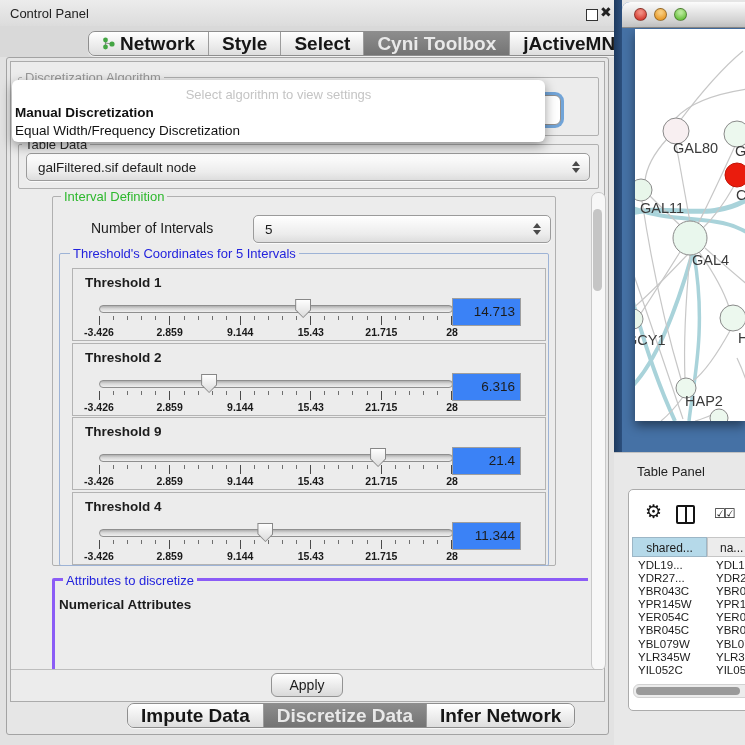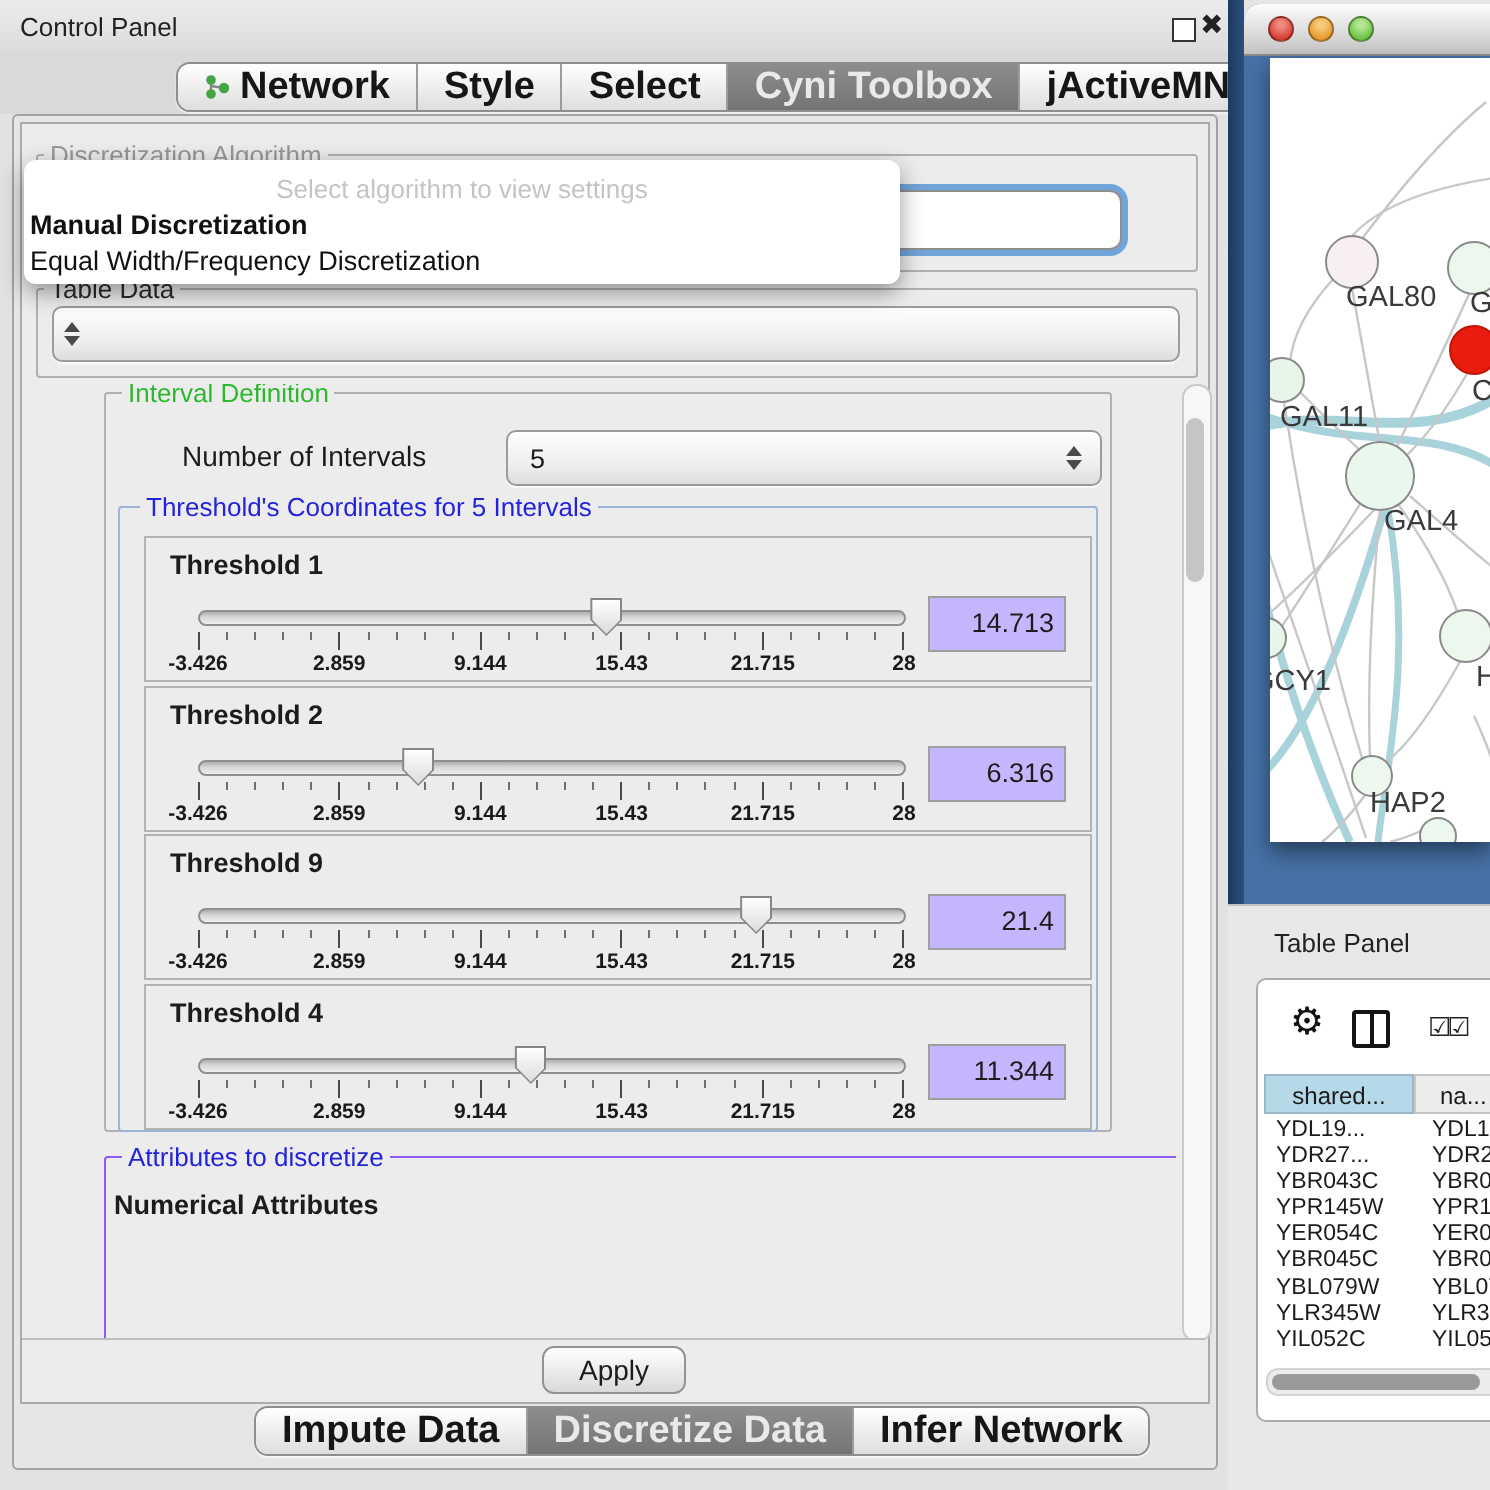--- a/index.html
+++ b/index.html
@@ -42,21 +42,21 @@
   .combo{border:1px solid #9b9b9b;border-radius:5px;background:linear-gradient(#ffffff,#ececec 70%,#dddddd);
          font-size:13.5px;display:flex;align-items:center;box-shadow:0 1px 1px rgba(255,255,255,.8);}
   .combo .val{flex:1;padding-left:11px;white-space:nowrap;overflow:hidden;}
   .stepper{width:18px;display:flex;flex-direction:column;align-items:center;gap:2px;margin-right:4px;}
   .stepper i{width:0;height:0;border-left:4px solid transparent;border-right:4px solid transparent;}
   .stepper .up{border-bottom:5px solid #4a4a4a;}
   .stepper .down{border-top:5px solid #4a4a4a;}
   #table-combo{left:26px;top:153px;width:562px;height:26px;}
 
   
-  #popup{left:12px;top:80px;width:438px;height:62px;background:#fff;border-radius:6px;z-index:50;
+  #popup{left:12px;top:80px;width:533px;height:62px;background:#fff;border-radius:6px;z-index:50;
          box-shadow:0 4px 12px rgba(0,0,0,.4);}
   #popup-placeholder{padding-top:6px;text-align:center;font-size:13px;color:#c4c4c4;line-height:18px;}
   .popup-item{padding-left:3px;font-size:13.5px;line-height:18px;color:#111;white-space:nowrap;}
   .popup-item.sel{font-weight:bold;}
 
   
   #viewport{left:16px;top:192px;width:572px;height:477px;overflow:hidden;}
   #main-scrollbar{left:591px;top:192px;width:13px;height:477px;background:#f7f7f7;border:1px solid #c9c9c9;border-radius:7px;}
   #main-scrollbar .thumb{position:absolute;left:1px;top:16px;width:9px;height:82px;background:#c5c5c5;border-radius:5px;}
 
@@ -73,24 +73,24 @@
   .track{position:absolute;left:26px;top:36px;width:352px;height:6px;border:1px solid #8f8f8f;border-radius:4px;
          background:linear-gradient(#aeaeae,#d8d8d8 45%,#efefef);}
   .thumb-sl{position:absolute;top:-7px;width:16px;height:19px;background:#878787;
             clip-path:polygon(0 0,100% 0,100% 58%,50% 100%,0 58%);}
   .thumb-sl::after{content:'';position:absolute;left:1px;top:1px;right:1px;bottom:1px;
             background:linear-gradient(#fefefe,#dcdcdc);clip-path:polygon(0 0,100% 0,100% 58%,50% 100%,0 58%);}
   .ticks{position:absolute;left:26px;top:47px;width:353px;height:10px;}
   .tick{position:absolute;top:0;width:1px;background:#6e6e6e;}
   .ticklabels{position:absolute;left:26px;top:57px;width:353px;height:12px;}
   .ticklab{position:absolute;transform:translateX(-50%);font-size:10.5px;font-weight:bold;color:#1a1a1a;white-space:nowrap;}
-  .valuebox{position:absolute;right:12px;top:29px;width:62px;height:26px;border:1px solid #9e9e9e;background:#c4b5fd;
+  .valuebox{position:absolute;right:24px;top:29px;width:62px;height:26px;border:1px solid #9e9e9e;background:#3b82f6;
             font-size:13.5px;text-align:right;line-height:26px;padding-right:5px;}
 
-  #attr-group{position:absolute;left:36px;top:386px;width:544px;height:110px;border:1px solid #8b5cf6;}
+  #attr-group{position:absolute;left:36px;top:386px;width:544px;height:110px;border:3px solid #8b5cf6;}
   #attr-label{left:8px;top:-8px;color:#2323dd;}
   #attr-subtitle{left:4px;top:16px;font-size:13.5px;font-weight:bold;text-align:center;}
   #attr-list{position:absolute;left:12px;top:38px;width:530px;height:70px;background:#fff;border:1px solid #b9b9b9;}
   .attr-item{padding-left:14px;font-size:13.5px;line-height:16px;white-space:nowrap;}
   #attr-scrollbar{position:absolute;right:0;top:0;width:15px;height:68px;background:#ededed;border-left:1px solid #c6c6c6;}
   #attr-scrollbar .thumb{position:absolute;left:2px;top:3px;width:10px;height:46px;background:#b7b7b7;border-radius:5px;}
 
   #apply-bar{left:11px;top:669px;width:591px;height:30px;border-top:1px solid #bdbdbd;background:#ececec;}
   #apply-btn{left:271px;top:673px;width:70px;height:22px;border:1px solid #939393;border-radius:6px;
              background:linear-gradient(#ffffff,#d9d9d9);font-size:14px;text-align:center;line-height:22px;}
@@ -161,20 +161,21 @@
   <div id="outer-box" class="abs"></div>
   <div id="inner-box" class="abs"></div>
 
   <div id="algo-group" class="abs groupbox"></div>
   <span id="algo-label" class="grouplabel">Discretization Algorithm</span>
   <div id="algo-combo" class="abs"></div>
 
   <div id="table-group" class="abs groupbox"></div>
   <span id="table-label" class="grouplabel">Table Data</span>
   <div id="table-combo" class="abs combo">
+    <span class="val">galFiltered.sif default node</span>
     <span class="stepper">
         <i class="up"></i>
         <i class="down"></i>
       </span>
   </div>
 
   <div id="viewport" class="abs">
     <div id="interval-group" class="groupbox">
       <span id="interval-label" class="grouplabel">Interval Definition</span>
       <span id="noi-label" class="abs">Number of Intervals</span>

